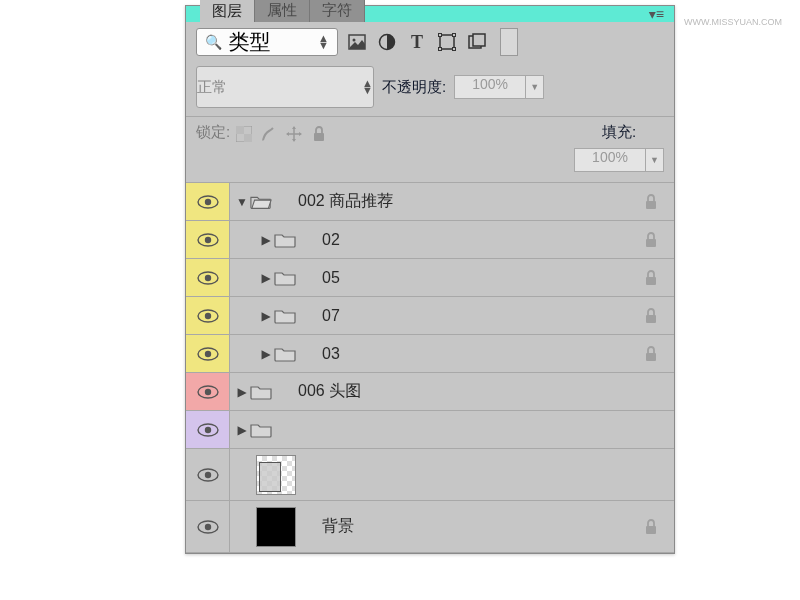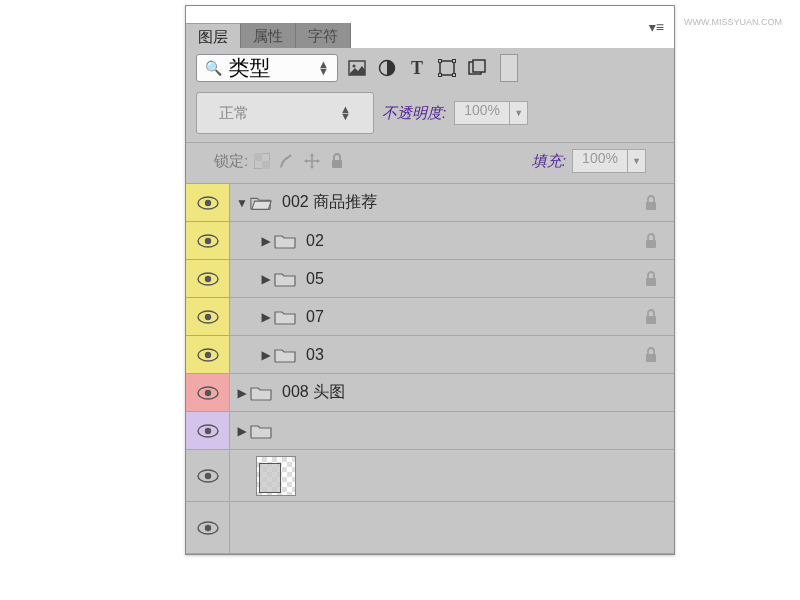--- a/index.html
+++ b/index.html
@@ -1,54 +1,54 @@
 <!DOCTYPE html>
 <html><head>
 <meta charset="utf-8">
 <style>
   * { box-sizing: border-box; margin: 0; padding: 0; font-family: "Microsoft YaHei", "PingFang SC", sans-serif; }
   body { background: #fff; width: 800px; height: 600px; position: relative; }
   .watermark { position: absolute; top: 12px; right: 18px; color: #bbb; font-size: 14px; letter-spacing: 1px; }
   .watermark .small { font-size: 9px; margin-left: 6px; letter-spacing: 0; }
   .panel { position: absolute; left: 185px; top: 5px; width: 490px; background: #c6c6c6; border: 1px solid #8a8a8a; box-shadow: 0 1px 3px rgba(0,0,0,0.2); }
-  .tabs { display: flex; background: #ffffff; height: 42px; align-items: flex-end; padding-left: 0; }
+  .tabs { display: flex; background: #5eead4; height: 16px; align-items: flex-end; padding-left: 14px; }
   .tab { padding: 4px 12px; font-size: 15px; color: #4a4a4a; background: #919191; border-right: 1px solid #787878; cursor: pointer; height: 25px; line-height: 17px; }
   .tab.active { background: #c5c5c5; color: #222; border-top: 1px solid #a0a0a0; }
   .tabs-menu { margin-left: auto; margin-right: 10px; color: #555; font-size: 14px; align-self: center; }
   .row { display: flex; align-items: center; padding: 6px 10px; gap: 8px; }
   .filter-select { display: flex; align-items: center; background: #fcfcfc; border: 1px solid #909090; border-radius: 3px; height: 28px; width: 142px; padding: 0 8px; gap: 6px; }
   .search-icon { font-size: 14px; }
   .filter-text { font-size: 21px; flex: 1; }
   .updown { font-size: 11px; color: #555; line-height: 7px; }
   .iconbtn { width: 22px; height: 22px; display: inline-flex; align-items: center; justify-content: center; color: #3a3a3a; }
   .swatch { width: 18px; height: 28px; background: #d8d8d8; border: 1px solid #999; margin-left: 4px; }
   .blend-row { display:flex; align-items:center; padding: 4px 10px 8px; gap:8px; border-bottom: 1px solid #a8a8a8; }
-  .blend-select { background:#e2e2e2; border:1px solid #a0a0a0; border-radius:3px; height:42px; width:178px; display:flex; align-items:center; padding:0 22px; color:#888; font-size:15px; }
-  .label { color:#4c1d95; font-size:15px;font-style:italic; }
+  .blend-select { background:#e2e2e2; border:1px solid #a0a0a0; border-radius:3px; height:42px; width:178px; display:flex; align-items:center; padding:0 0; color:#888; font-size:15px; }
+  .label { color:#0f172a; font-size:15px; }
   .pct-box { display:flex; align-items:center; }
-  .pct-input { width:56px; height:24px; background:#e4e4e4; border:1px solid #a8a8a8; color:#9a9a9a; text-align:center; font-size:14px; }
+  .pct-input { width:72px; height:24px; background:#e4e4e4; border:1px solid #a8a8a8; color:#9a9a9a; text-align:center; font-size:14px; }
   .pct-drop { width:18px; height:24px; background:#e4e4e4; border:1px solid #a8a8a8; border-left:none; display:flex; align-items:center; justify-content:center; font-size:9px; color:#888; }
-  .lock-row { display:flex; align-items:center; padding:6px 28px 10px; gap:3px; border-bottom:1px solid #a8a8a8; }
+  .lock-row { display:flex; align-items:flex-start; padding:6px 10px 10px; gap:3px; border-bottom:1px solid #a8a8a8; }
   .lock-row .iconbtn { color:#888; }
   .lock-label { color:#7a7a7a; font-size:15px; }
-  .fill-group { margin-left:auto; display:flex; align-items:center; gap:6px; }
+  .fill-group { margin-left:auto; display:flex; align-items:center; gap:6px;flex-direction:column; }
   
   .layers { background:#c6c6c6; }
   .layer { display:flex; align-items:center; height:38px; border-bottom:1px solid #a8a8a8; position:relative; }
   .layer.tall { height:52px; }
   .vis-col { width:44px; height:100%; display:flex; align-items:center; justify-content:center; border-right:1px solid #a8a8a8; }
   .vis-col.yellow { background:#f0e680; }
   .vis-col.red { background:#f2a8a8; }
   .vis-col.purple { background:#d4c4ec; }
   .eye { width:22px; height:14px; }
   .layer-body { flex:1; display:flex; align-items:center; height:100%; padding-left:4px; }
   .indent { width:24px; display:inline-block; }
   .disclose { font-size:12px; color:#444; width:16px; text-align:center; }
   .folder-icon { width:22px; height:16px; display:inline-flex; }
-  .layer-name { font-size:16px; color:#2a2a2a; margin-left:10px; }
+  .layer-name { font-size:16px; color:#2a2a2a; margin-left:26px; }
   .lock-icon { margin-left:auto; margin-right:16px; color:#888; }
   .thumb { width:40px; height:40px; border:1px solid #888; background:#fff; margin-left:6px; }
   .thumb.checker { background:repeating-conic-gradient(#ddd 0 25%, #fff 0 50%) 0 0/10px 10px; position:relative; }
   .thumb.checker::after { content:""; position:absolute; left:2px; bottom:2px; width:20px; height:28px; border:1.5px solid #555; background:rgba(200,200,200,0.8); }
   .thumb.black { background:#000; }
   svg { display:block; }
 </style>
 </head>
 <body>
 
@@ -280,21 +280,21 @@
             <circle cx="11" cy="7" r="3.2" fill="#555"></circle>
           </svg>
         </div>
         <div class="layer-body">
           <span class="disclose">▶</span>
           <span class="folder-icon">
             <svg width="22" height="16" viewBox="0 0 22 16">
               <path d="M1 3 h7 l2 2 h11 v9 a1 1 0 0 1 -1 1 H2 a1 1 0 0 1 -1 -1 Z" fill="#d6d6d6" stroke="#666" stroke-width="1.2"></path>
             </svg>
           </span>
-          <span class="layer-name">008 头图</span>
+          <span class="layer-name">006 头图</span>
         </div>
       </div>
       <div class="layer">
         <div class="vis-col purple">
           <svg class="eye" viewBox="0 0 22 14">
             <ellipse cx="11" cy="7" rx="10" ry="6" fill="none" stroke="#555" stroke-width="1.4"></ellipse>
             <circle cx="11" cy="7" r="3.2" fill="#555"></circle>
           </svg>
         </div>
         <div class="layer-body">
@@ -318,16 +318,27 @@
           <div class="thumb checker"></div>
         </div>
       </div>
       <div class="layer tall">
         <div class="vis-col ">
           <svg class="eye" viewBox="0 0 22 14">
             <ellipse cx="11" cy="7" rx="10" ry="6" fill="none" stroke="#555" stroke-width="1.4"></ellipse>
             <circle cx="11" cy="7" r="3.2" fill="#555"></circle>
           </svg>
         </div>
+        <div class="layer-body">
+          <span class="disclose"></span>
+          <div class="thumb black"></div>
+          <span class="layer-name">背景</span>
+          <span class="lock-icon">
+            <svg width="14" height="16" viewBox="0 0 14 16">
+              <rect x="2" y="7" width="10" height="8" rx="1" fill="#a0a0a0"></rect>
+              <path d="M4 7 V4 a3 3 0 0 1 6 0 V7" fill="none" stroke="#a0a0a0" stroke-width="1.8"></path>
+            </svg>
+          </span>
+        </div>
       </div>
     </div>
 
 </div>
 
 </body></html>

